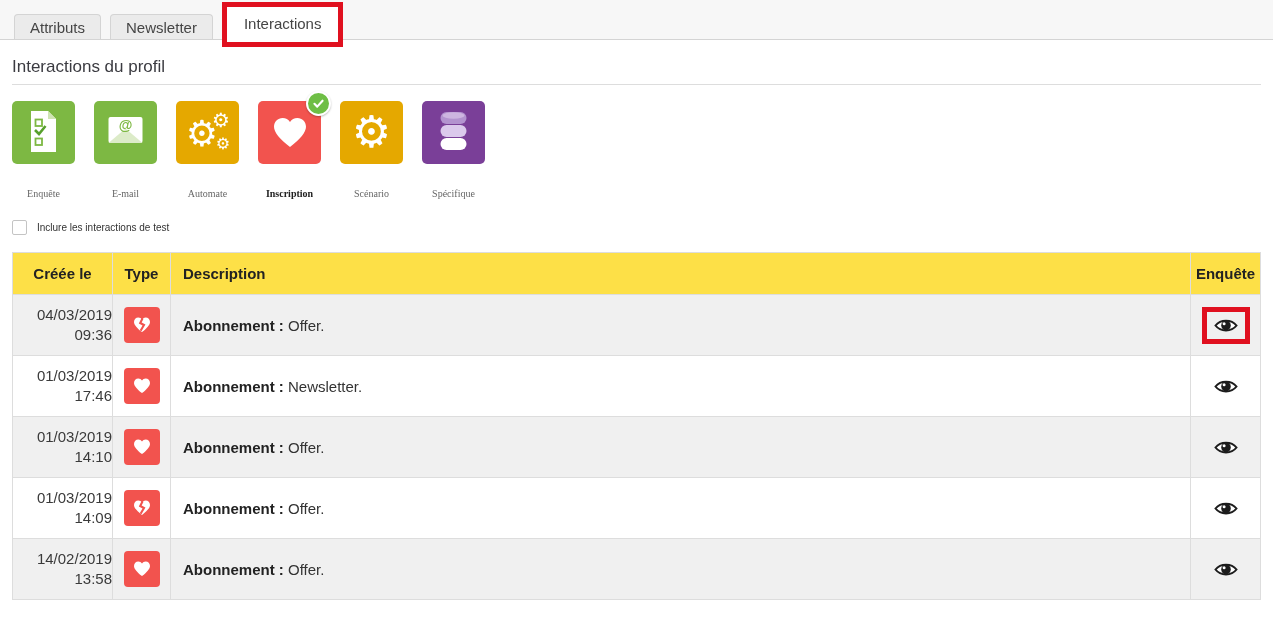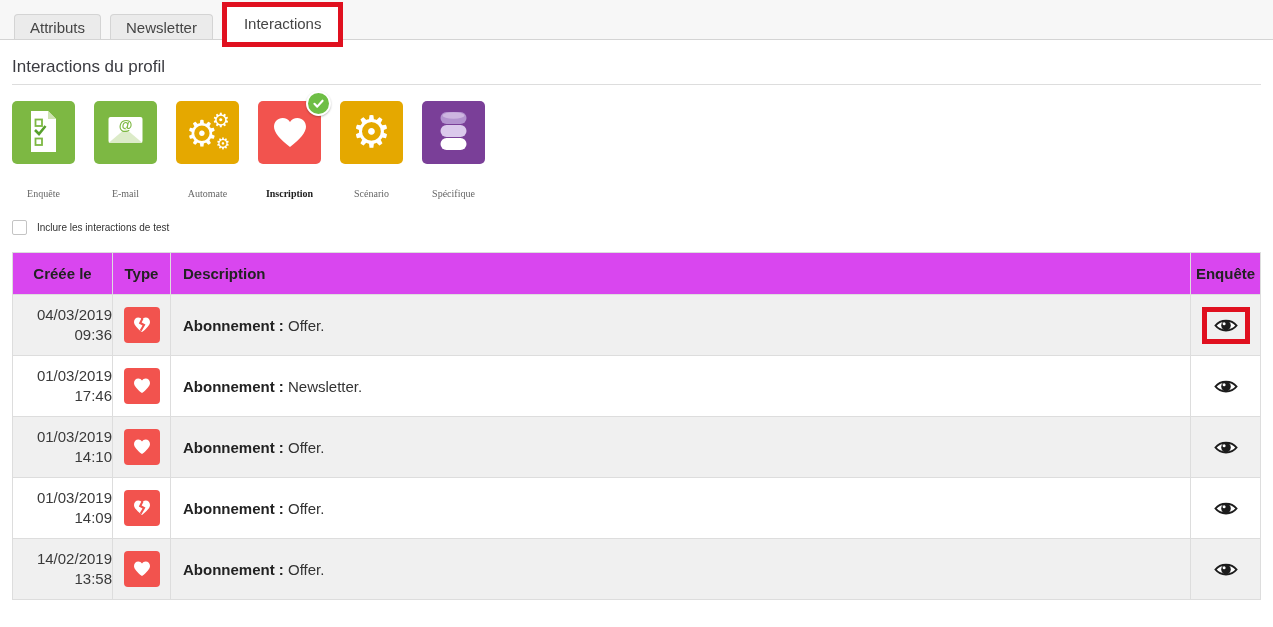--- a/index.html
+++ b/index.html
@@ -39,21 +39,21 @@
   
   .filter-row { display:flex; align-items:center; gap:10px; margin-top:21px; }
   .checkbox { width:15px; height:15px; border:1px solid #c4c4c4; border-radius:2px;
               background:#fff; display:inline-block; cursor:pointer; }
   .filter-label { font-size:10px; color:#333; }
 
   
   table { margin-top:17px; width:100%; border-collapse:collapse; table-layout:fixed;
           font-size:15px; }
   th, td { border:1px solid #ddd; }
-  thead th { height:42px; font-weight:700; color:#222; background:#d946ef; }
+  thead th { height:42px; font-weight:700; color:#222; background:#fde047; }
   th.c-date  { width:100px; text-align:center; }
   th.c-type  { width:58px;  text-align:center; }
   th.c-desc  { text-align:left; padding-left:12px; }
   th.c-det   { width:70px;  text-align:center; }
   tbody td { height:61px; }
   tbody tr:nth-child(odd) td { background:#f0f0f0; }
   td.cell-date { text-align:right; color:#3a3a3a; line-height:1.35; }
   td.cell-type { text-align:center; }
   td.cell-desc { padding-left:12px; color:#333; }
   td.cell-desc b { color:#222; }

